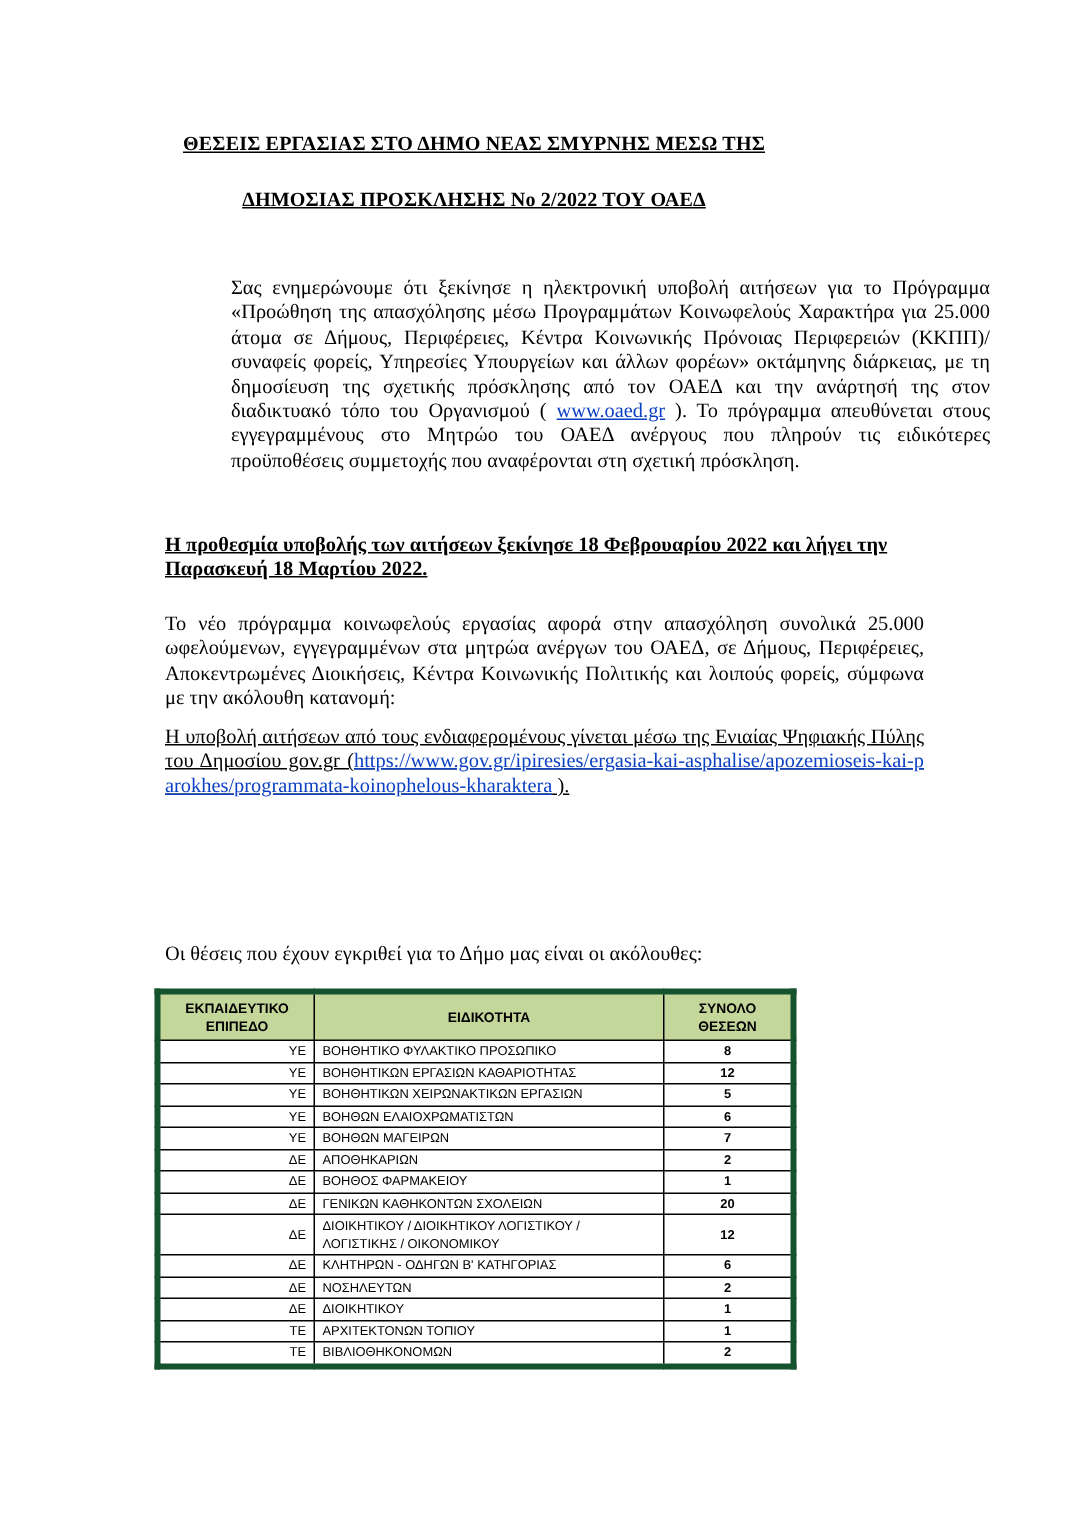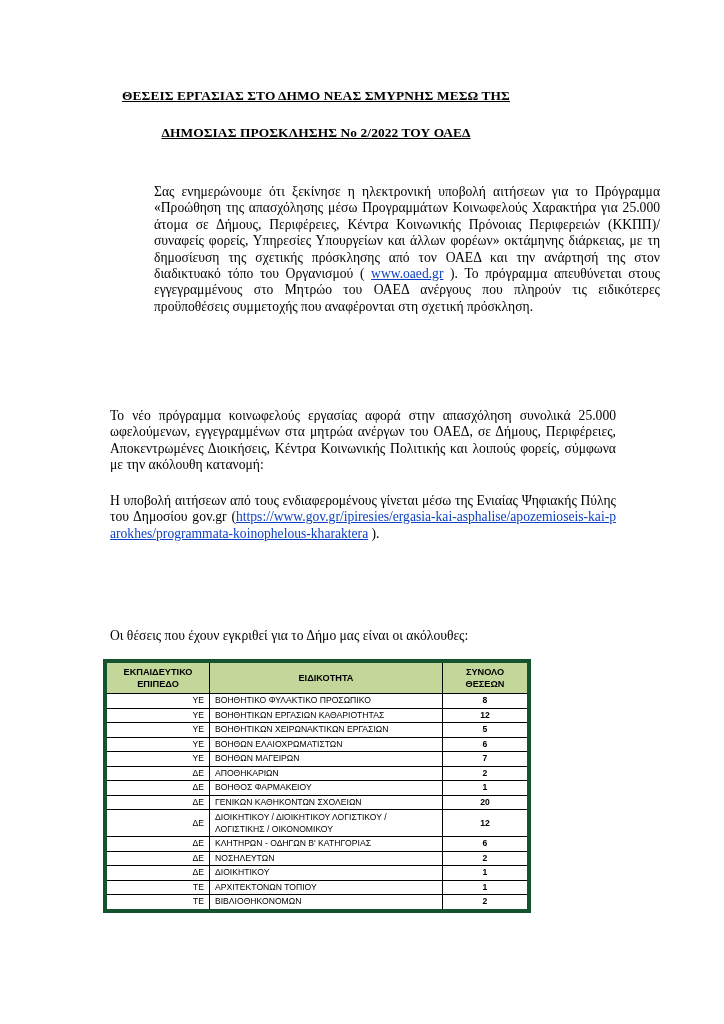--- a/index.html
+++ b/index.html
@@ -40,24 +40,25 @@
 
 <div class="page">
 
   <div class="title" style="top:88px;">ΘΕΣΕΙΣ ΕΡΓΑΣΙΑΣ ΣΤΟ ΔΗΜΟ ΝΕΑΣ ΣΜΥΡΝΗΣ ΜΕΣΩ ΤΗΣ</div>
   <div class="title" style="top:125px;">ΔΗΜΟΣΙΑΣ ΠΡΟΣΚΛΗΣΗΣ Νο 2/2022 ΤΟΥ ΟΑΕΔ</div>
 
   <div class="para" style="top:184px;margin-left:44px;">
     <span>Σας ενημερώνουμε ότι ξεκίνησε η ηλεκτρονική υποβολή αιτήσεων για το Πρόγραμμα «Προώθηση της απασχόλησης μέσω Προγραμμάτων Κοινωφελούς Χαρακτήρα για 25.000 άτομα σε Δήμους, Περιφέρειες, Κέντρα Κοινωνικής Πρόνοιας Περιφερειών (ΚΚΠΠ)/συναφείς φορείς, Υπηρεσίες Υπουργείων και άλλων φορέων» οκτάμηνης διάρκειας, με τη δημοσίευση της σχετικής πρόσκλησης από τον ΟΑΕΔ και την ανάρτησή της στον διαδικτυακό τόπο του Οργανισμού ( </span><a class="link">www.oaed.gr</a><span> ). Το πρόγραμμα απευθύνεται στους εγγεγραμμένους στο Μητρώο του ΟΑΕΔ ανέργους που πληρούν τις ειδικότερες προϋποθέσεις συμμετοχής που αναφέρονται στη σχετική πρόσκληση.</span>
   </div>
 
+  <div class="para bold" style="top:355px;">Η προθεσμία υποβολής των αιτήσεων ξεκίνησε 18 Φεβρουαρίου 2022 και λήγει την Παρασκευή 18 Μαρτίου 2022.</div>
 
   <div class="para" style="top:408px;">Το νέο πρόγραμμα κοινωφελούς εργασίας αφορά στην απασχόληση συνολικά 25.000 ωφελούμενων, εγγεγραμμένων στα μητρώα ανέργων του ΟΑΕΔ, σε Δήμους, Περιφέρειες, Αποκεντρωμένες Διοικήσεις, Κέντρα Κοινωνικής Πολιτικής και λοιπούς φορείς, σύμφωνα με την ακόλουθη κατανομή:</div>
 
-  <div class="para" style="top:493px;">
+  <div class="para" style="top:483px;text-decoration:underline;">
     <span>Η υποβολή αιτήσεων από τους ενδιαφερομένους γίνεται μέσω της Ενιαίας Ψηφιακής Πύλης του Δημοσίου gov.gr (</span><a class="link" style="word-break: break-all;">https://www.gov.gr/ipiresies/ergasia-kai-asphalise/apozemioseis-kai-parokhes/programmata-koinophelous-kharaktera</a><span> ).</span>
   </div>
 
 
   <div class="para" style="top:628px;">Οι θέσεις που έχουν εγκριθεί για το Δήμο μας είναι οι ακόλουθες:</div>
 
   <table class="positions">
     <thead>
       <tr>
         <th style="white-space: normal; width: 92px;">ΕΚΠΑΙΔΕΥΤΙΚΟ ΕΠΙΠΕΔΟ</th>

